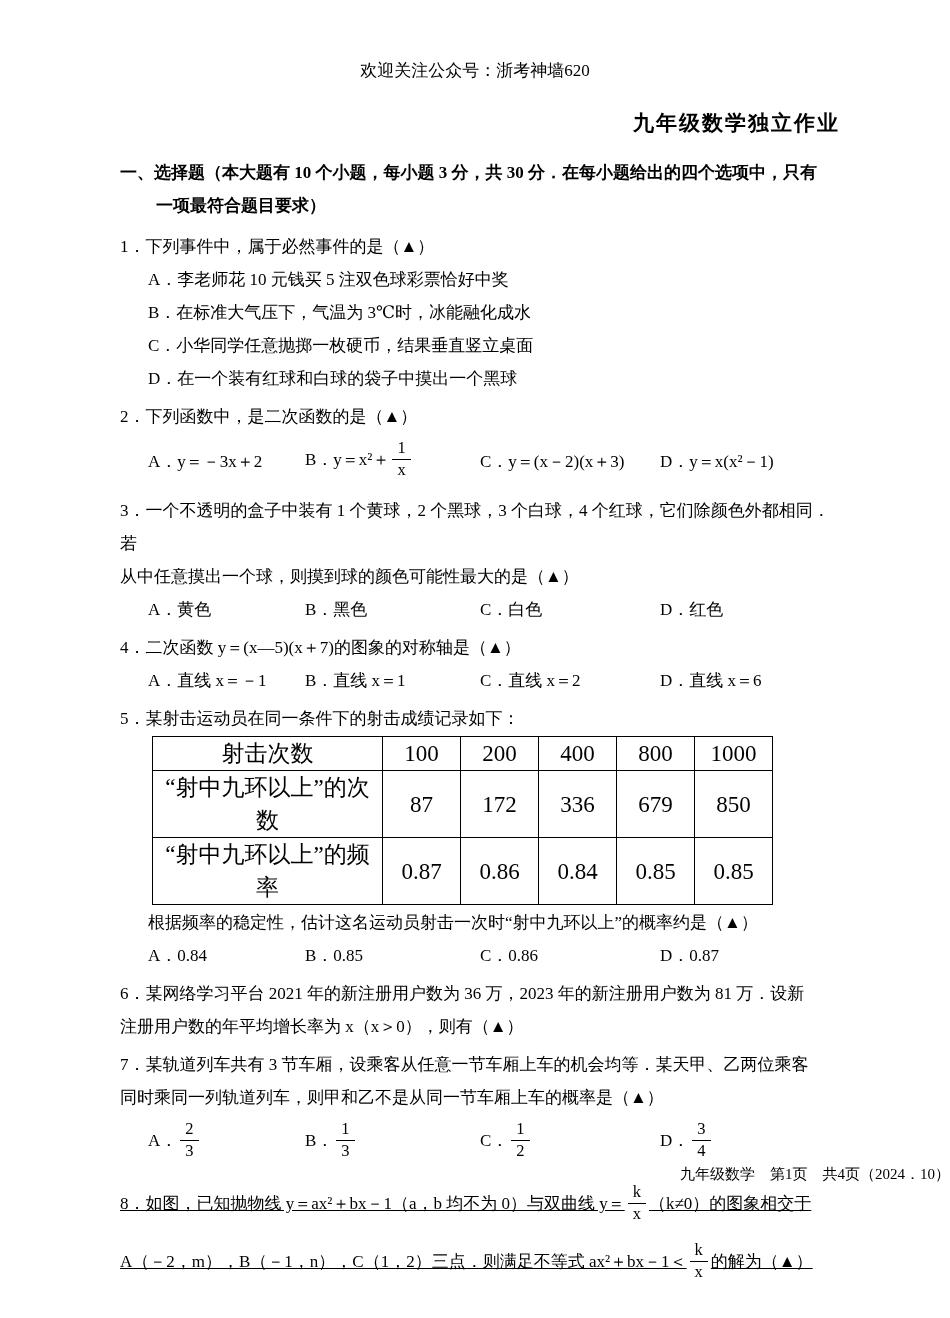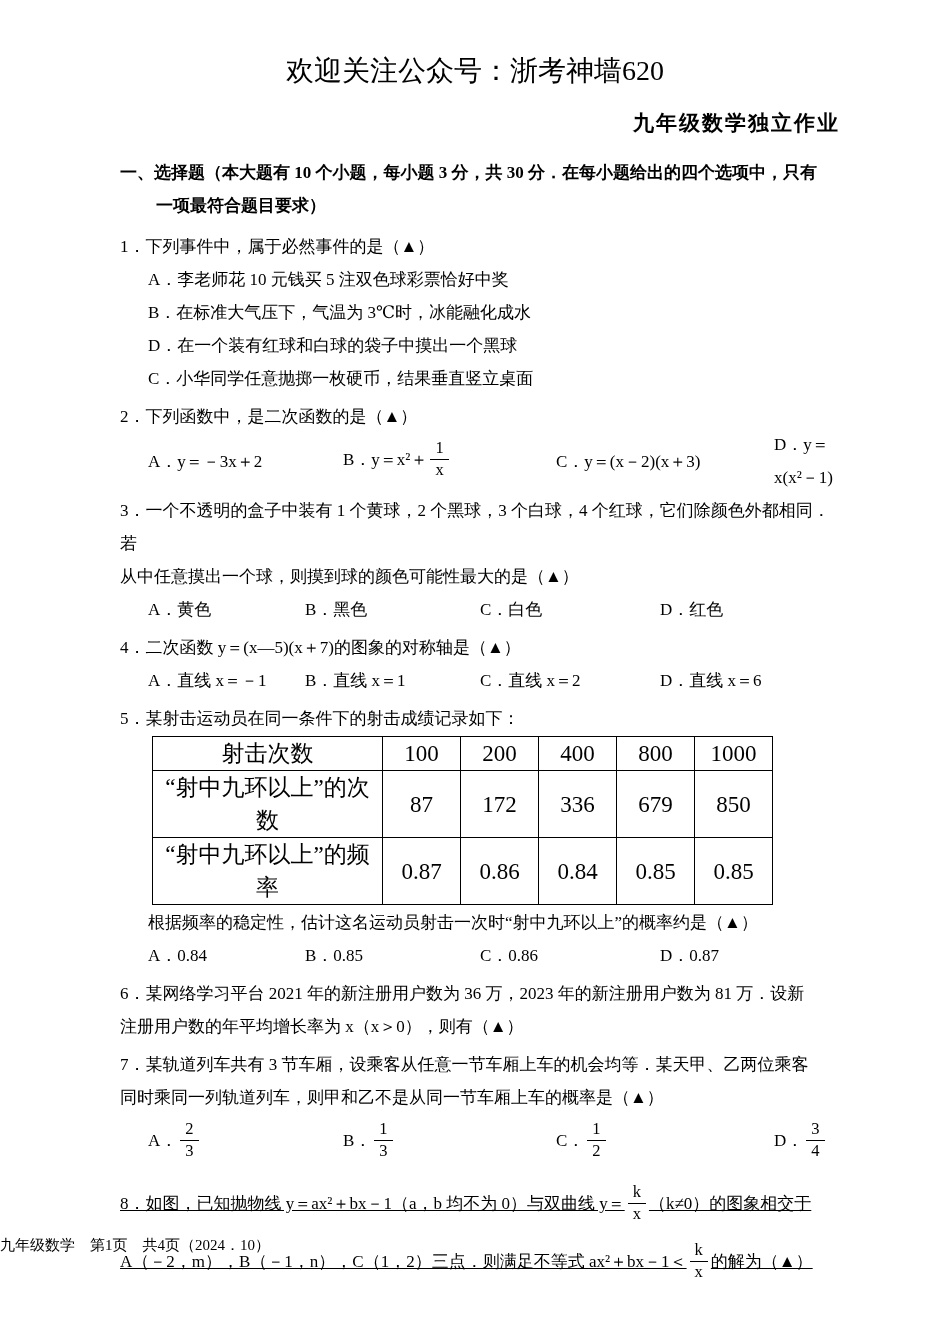--- a/index.html
+++ b/index.html
@@ -11,73 +11,73 @@
   }
   .page {
     position:relative;
     width:950px; height:1318px;
     padding:56px 110px 0 120px;
     font-size:17px;
     line-height:33px;
     overflow:hidden;
     background:#fff;
   }
-  .banner { text-align:center; font-size:28px; line-height:30px; margin-bottom:18px; margin-left:-10px; }
+  .banner { text-align:center; font-size:17px; line-height:30px; margin-bottom:18px; margin-left:-10px; }
   .title  { text-align:right; font-size:21px; font-weight:bold; line-height:38px; letter-spacing:2px; margin-bottom:14px; margin-left:-10px; }
   .section-head { font-weight:bold; margin-bottom:8px; }
   .section-head .l2 { padding-left:36px; }
   .q { margin-bottom:5px; }
   .optline { padding-left:28px; }
   .note { padding-left:28px; }
   .opts { display:flex; padding-left:28px; }
   .opts > div:nth-child(1) { width:157px; }
   .opts > div:nth-child(2) { width:175px; }
   .opts > div:nth-child(3) { width:180px;font-family:Liberation Serif, serif; }
   .opts > div:nth-child(4) { flex:1; }
-  .opts-tall { height:56px; align-items:center;gap:38px; }
+  .opts-tall { height:56px; align-items:center; }
   .frac {
     display:inline-block; vertical-align:middle;
     text-align:center; line-height:1.15; font-size:16.5px;
     margin:0 3px; position:relative; top:-2px;
   }
   .frac .num { display:block; border-bottom:1.4px solid #000; padding:0 5px 1px; }
   .frac .den { display:block; padding-top:1px; }
   table.score { border-collapse:collapse; margin:1px 0 1px 32px; }
   table.score td {
     border:1px solid #000; height:33px;
     text-align:center; vertical-align:middle;
     font-size:23px; padding:0 6px;
   }
   table.score td.c0 { width:230px; }
   table.score td.cn { width:78px; }
   .mline { white-space:nowrap; height:58px; line-height:58px;text-decoration:underline; }
   .footer {
-    position:absolute; left:0; top:1230px; width:100%;
-    text-align:left; font-size:15px; line-height:30px;
+    position:absolute; left:0; top:1159px; width:100%;
+    text-align:right; font-size:15px; line-height:30px;
   }
 </style>
 </head>
 <body>
 
 <div class="page">
 
   <div class="banner">欢迎关注公众号：浙考神墙620</div>
   <h1 class="title">九年级数学独立作业</h1>
 
   <div class="section-head">
     <div>一、选择题（本大题有 10 个小题，每小题 3 分，共 30 分．在每小题给出的四个选项中，只有</div>
     <div class="l2">一项最符合题目要求）</div>
   </div>
 
   <div class="q">
     <div class="stem">1．下列事件中，属于必然事件的是（▲）</div>
     <div class="optline">A．李老师花 10 元钱买 5 注双色球彩票恰好中奖</div>
     <div class="optline">B．在标准大气压下，气温为 3℃时，冰能融化成水</div>
+    <div class="optline">C．小华同学任意抛掷一枚硬币，结果垂直竖立桌面</div>
     <div class="optline">D．在一个装有红球和白球的袋子中摸出一个黑球</div>
-    <div class="optline">C．小华同学任意抛掷一枚硬币，结果垂直竖立桌面</div>
   </div>
 
   <div class="q">
     <div class="stem">2．下列函数中，是二次函数的是（▲）</div>
     <div class="opts opts-tall">
       <div>A．y＝－3x＋2</div>
       <div>
         <span>B．y＝x²＋</span><span class="frac"><span class="num">1</span><span class="den">x</span></span>
       </div>
       <div>C．y＝(x－2)(x＋3)</div>

